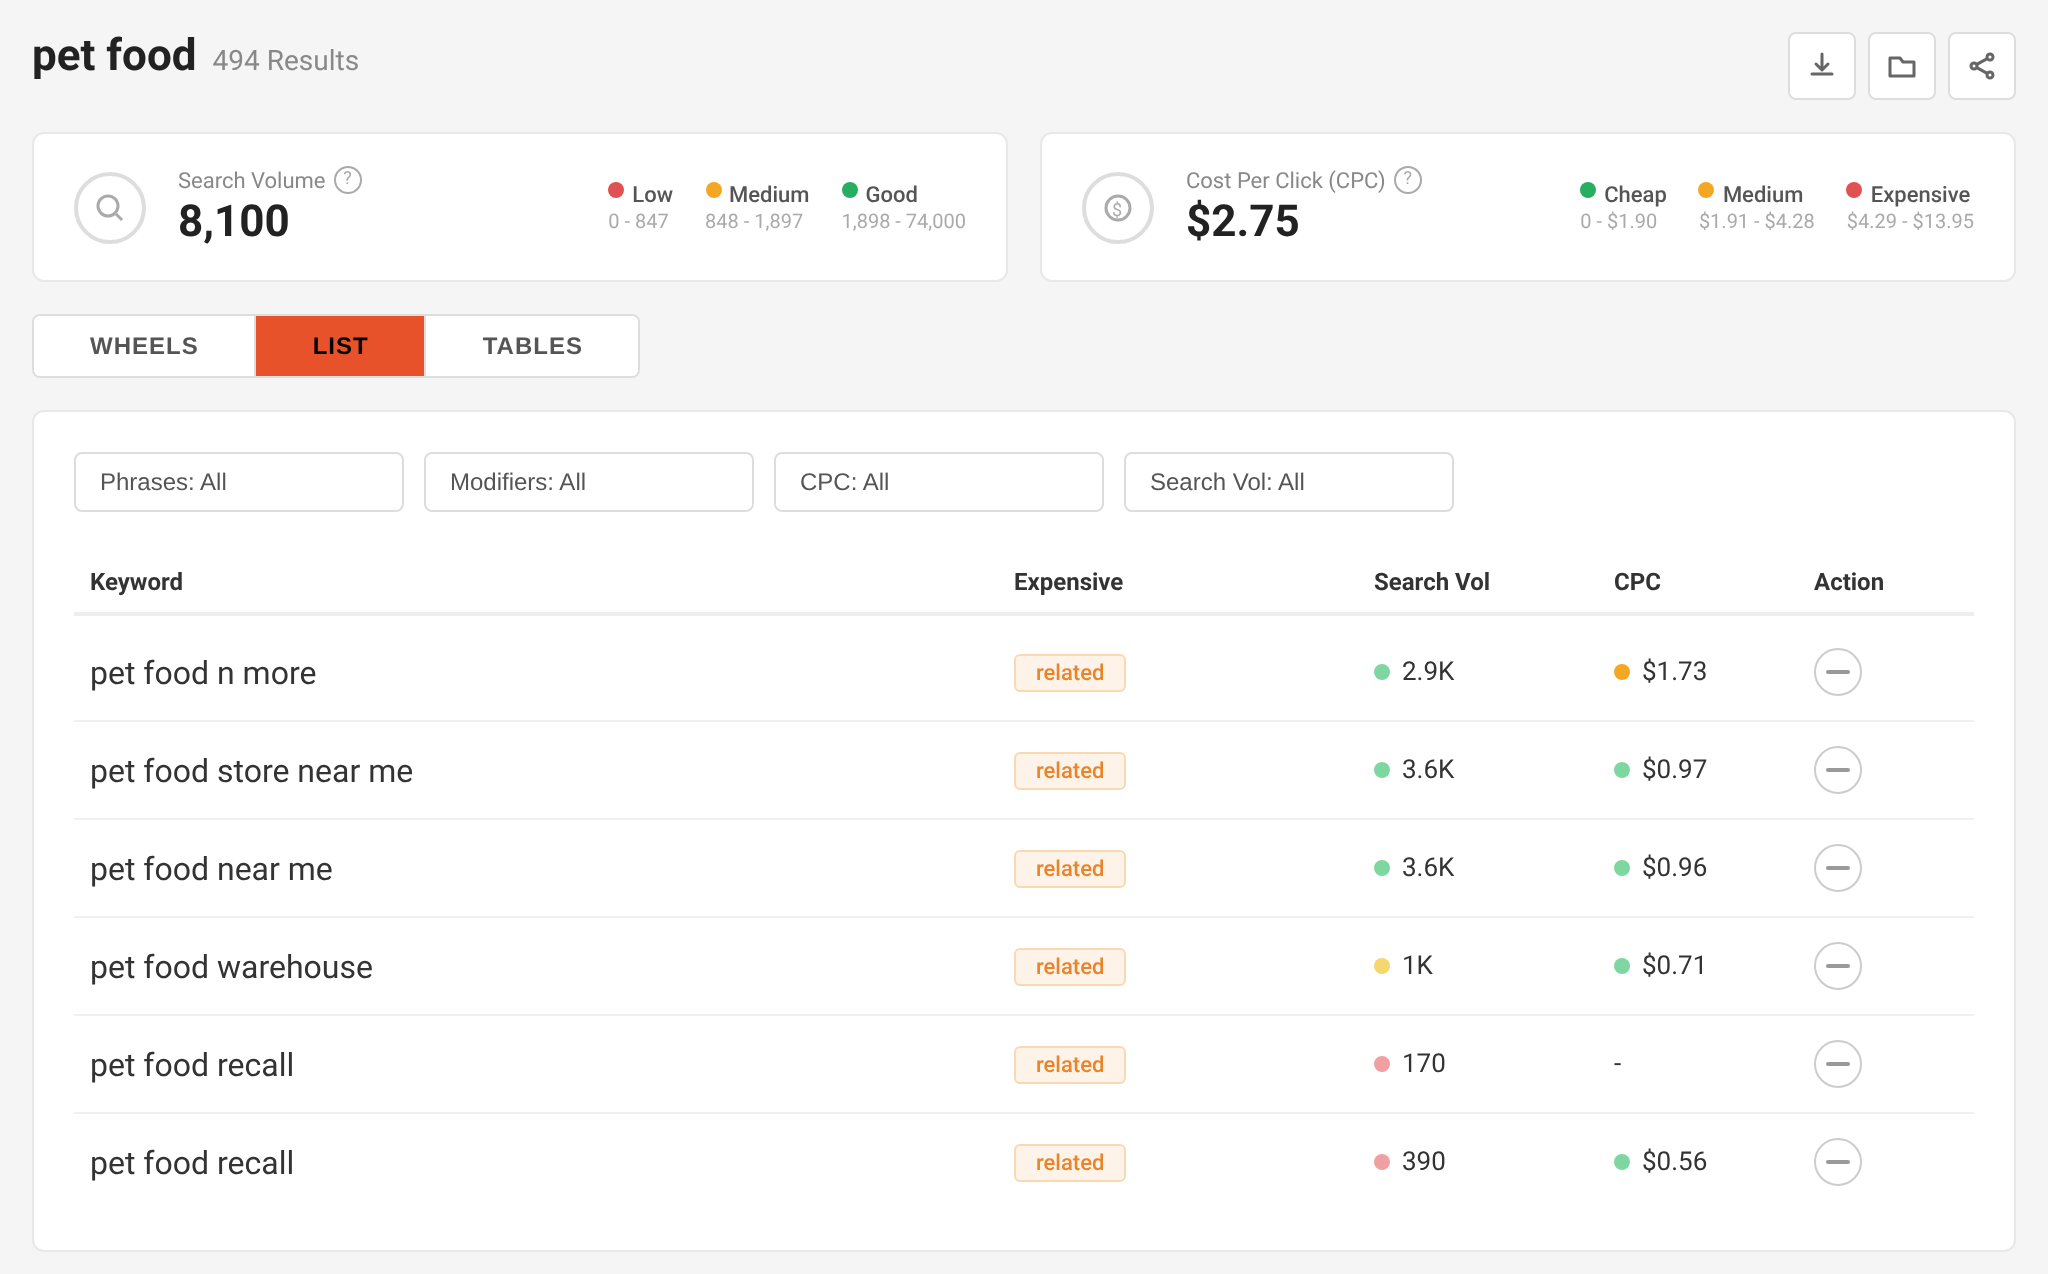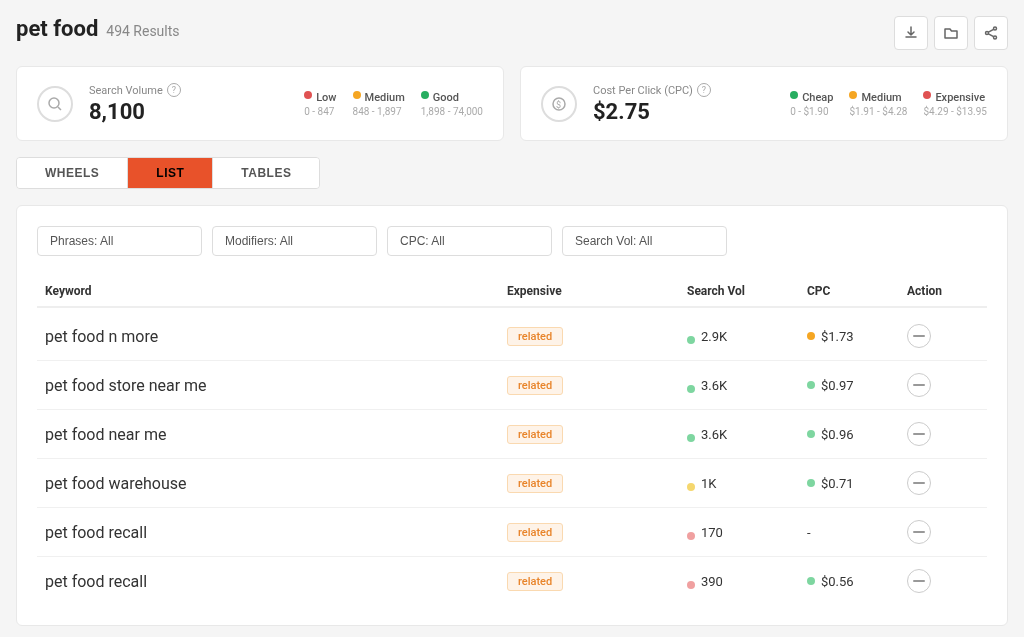--- a/index.html
+++ b/index.html
@@ -46,21 +46,21 @@
     .table-header { display: grid; grid-template-columns: 1fr 180px 120px 100px 80px; padding: 8px 0; border-bottom: 2px solid #eee; margin-bottom: 4px; }
     .table-header span { font-size: 12px; font-weight: 700; color: #333; }
     .table-header span:first-child { padding-left: 8px; }
     .table-header span:not(:first-child) { text-align: left; }
     
     .table-row { display: grid; grid-template-columns: 1fr 180px 120px 100px 80px; padding: 12px 0; border-bottom: 1px solid #f0f0f0; align-items: center; }
     .table-row:last-child { border-bottom: none; }
     
     .keyword-cell { font-size: 16px; color: #333; padding-left: 8px; }
     .modifier-badge { display: inline-block; background: #fef3e8; color: #e8842a; border: 1px solid #fad9b0; border-radius: 3px; padding: 2px 10px; font-size: 11px; font-weight: 500; }
-    .search-vol-cell { display: flex; align-items: flex-end; gap: 6px; font-size: 13px; }
+    .search-vol-cell { display: flex; align-items: center; gap: 6px; font-size: 13px; }
     .vol-dot { width: 8px; height: 8px; border-radius: 50%; flex-shrink: 0; }
     .cpc-cell { display: flex; align-items: center; gap: 6px; font-size: 13px; }
     .cpc-dot { width: 8px; height: 8px; border-radius: 50%; flex-shrink: 0; }
     .action-cell { display: flex; align-items: center; }
     .minus-btn { width: 24px; height: 24px; border: 1.5px solid #ccc; border-radius: 50%; background: #fff; display: flex; align-items: center; justify-content: center; cursor: pointer; color: #999; font-size: 16px; line-height: 1; }
     
     .help-icon { display: inline-flex; align-items: center; justify-content: center; width: 14px; height: 14px; border: 1px solid #aaa; border-radius: 50%; font-size: 9px; color: #aaa; cursor: pointer; }
   </style>
 </head>
 <body>

